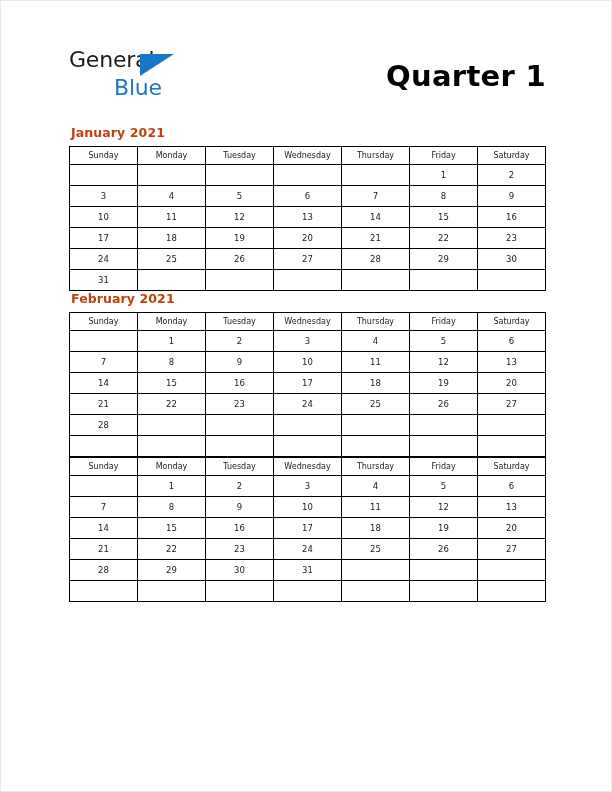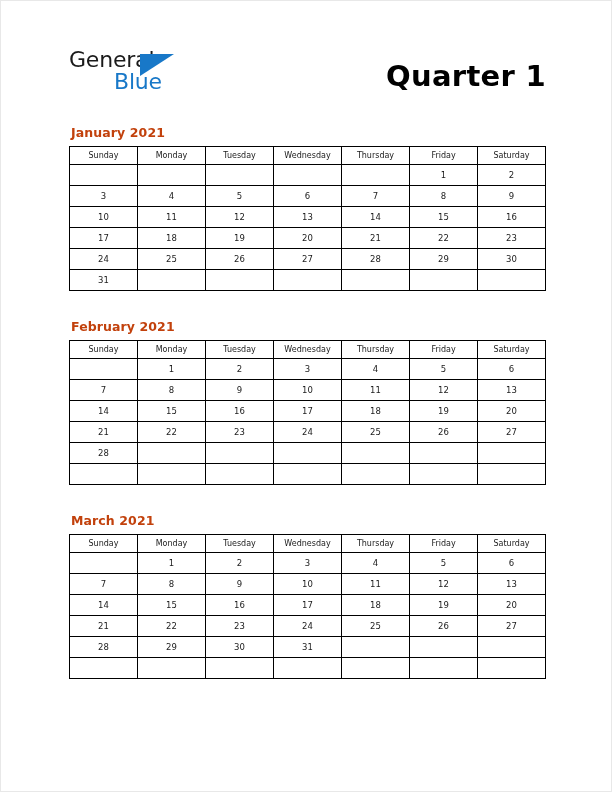--- a/index.html
+++ b/index.html
@@ -51,21 +51,21 @@
     font-size: 22px;
     font-weight: 400;
     letter-spacing: -0.2px;
     color: #1a1a1a;
     font-family: "DejaVu Sans", sans-serif;
     line-height: 1;
   }
   .logo-blue {
     position: absolute;
     left: 45px;
-    top: 22px;
+    top: 28px;
     font-size: 22px;
     font-weight: 400;
     letter-spacing: -0.2px;
     color: #1878c8;
     font-family: "DejaVu Sans", sans-serif;
     line-height: 1;
   }
   .logo-tri {
     position: absolute;
     left: 71px;
@@ -81,21 +81,20 @@
     font-size: 29px;
     font-weight: bold;
     letter-spacing: 0.3px;
     color: #000000;
     font-family: "DejaVu Sans", sans-serif;
     white-space: nowrap;
   }
 
   
   .month-block {
-    margin-top: 28px;
   }
   .month-block:first-of-type {
     margin-top: 20px;
   }
   .month-title {
     font-size: 12.5px;
     font-weight: bold;
     color: #c2410c;
     font-family: "DejaVu Sans", sans-serif;
     margin: 0 0 6px 2px;
@@ -287,21 +286,20 @@
                 <td class="empty"></td>
                 <td class="empty"></td>
                 <td class="empty"></td>
                 <td class="empty"></td>
                 <td class="empty"></td>
               </tr>
             </tbody>
           </table>
         </div>
         <div class="month-block">
-          <div class="month-title">March 2021</div>
           <table class="cal">
             <thead>
               <tr>
                 <th>Sunday</th>
                 <th>Monday</th>
                 <th>Tuesday</th>
                 <th>Wednesday</th>
                 <th>Thursday</th>
                 <th>Friday</th>
                 <th>Saturday</th>

